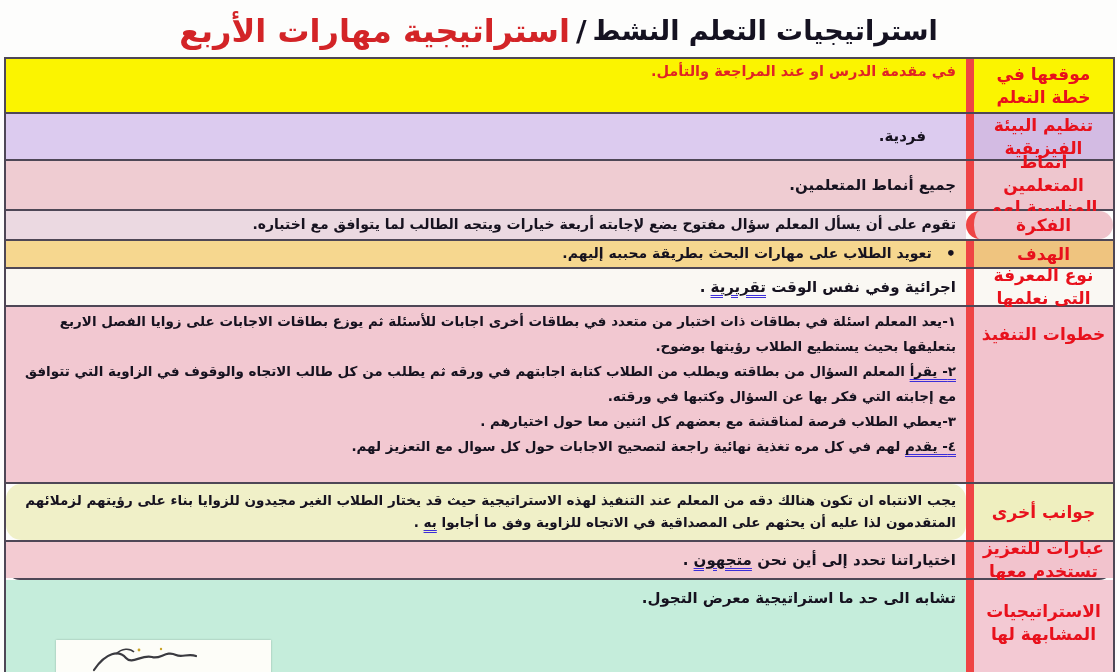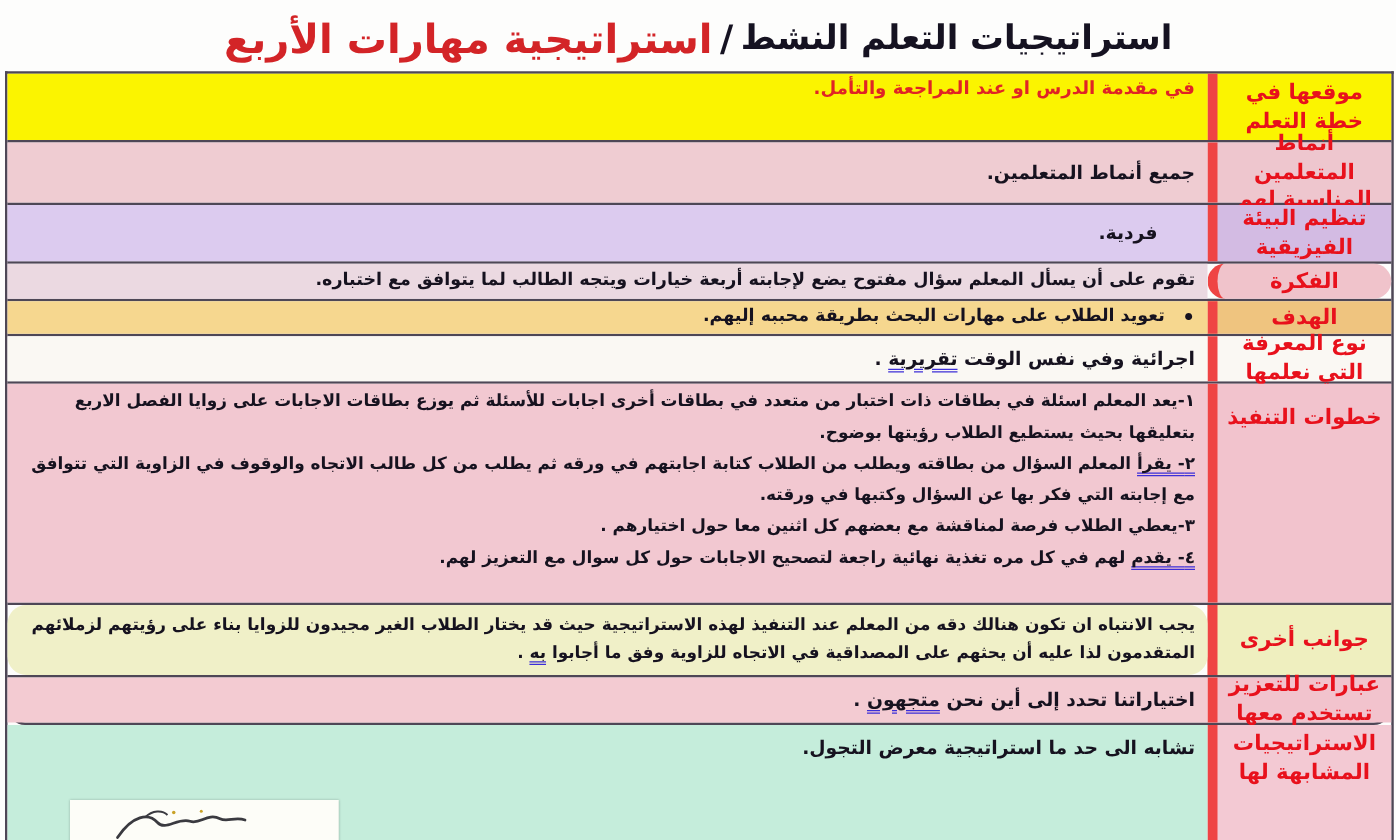--- a/index.html
+++ b/index.html
@@ -36,21 +36,21 @@
   .r1 .label { background:#eec6ce; } .r1 .content { background:#efccd2; }
   .r2 .label { background:#d3bbe3; } .r2 .content { background:#dccbef; padding-right:40px; }
   .r3 .label { background:#f0c3cb;border-radius:14px; } .r3 .content { background:#ebd9e1; font-size:14px; }
   .r4 .label { background:#efc47f; } .r4 .content { background:#f6d78f; font-size:14px; }
   .r5 .label { background:#efc6ce; } .r5 .content { background:#f1cad1; font-size:14px; }
   .r6 .label { background:#faf8f3; } .r6 .content { background:#faf8f3; }
   .r7 .label { background:#f2c3cd; align-items:flex-start; padding-top:16px; }
       .r7 .content { background:#f2c8d1; font-size:13.5px; }
   .r8 .label { background:#efefbf; } .r8 .content { background:#f0f0c8; font-size:13.5px; line-height:1.6;border-radius:15px; }
   .r9 .label { background:#f2c3cd; } .r9 .content { background:#f3cbd2; }
-  .r10 .label { background:#f3c9d3; align-items:flex-start; padding-top:4px; }
+  .r10 .label { background:#f3c9d3; align-items:flex-start; padding-top:20px; }
       .r10 .content { background:#c5eddb; align-items:flex-start; padding-top:8px; position:relative; }
 
   .steps { display:flex; flex-direction:column; justify-content:flex-start;
     width:100%; line-height:1.85; }
   .bullet { margin-left:14px; font-size:16px; }
 
   .u { text-decoration:underline double #3c2ed8; text-underline-offset:3px; }
 
   .signature { position:absolute; left:50px; bottom:-2px; width:215px; height:34px;
     background:#fdfdf8; box-shadow:0 0 2px rgba(0,0,0,.25); display:flex;
@@ -67,28 +67,28 @@
     <span class="title-red">استراتيجية مهارات الأربع</span>
   </div>
 
   <div class="table">
 
     <div class="row r0">
       <div class="label">موقعها في خطة التعلم</div>
       <div class="content top">في مقدمة الدرس او عند المراجعة والتأمل.</div>
     </div>
 
+    <div class="row r2">
+      <div class="label">تنظيم البيئة الفيزيقية</div>
+      <div class="content">فردية.</div>
+    </div>
+
     <div class="row r1">
       <div class="label">أنماط المتعلمين المناسبة لهم</div>
       <div class="content">جميع أنماط المتعلمين.</div>
-    </div>
-
-    <div class="row r2">
-      <div class="label">تنظيم البيئة الفيزيقية</div>
-      <div class="content">فردية.</div>
     </div>
 
     <div class="row r3">
       <div class="label">الفكرة</div>
       <div class="content">تقوم على أن يسأل المعلم سؤال مفتوح يضع لإجابته أربعة خيارات ويتجه الطالب لما يتوافق مع اختباره.</div>
     </div>
 
     <div class="row r4">
       <div class="label">الهدف</div>
       <div class="content">

